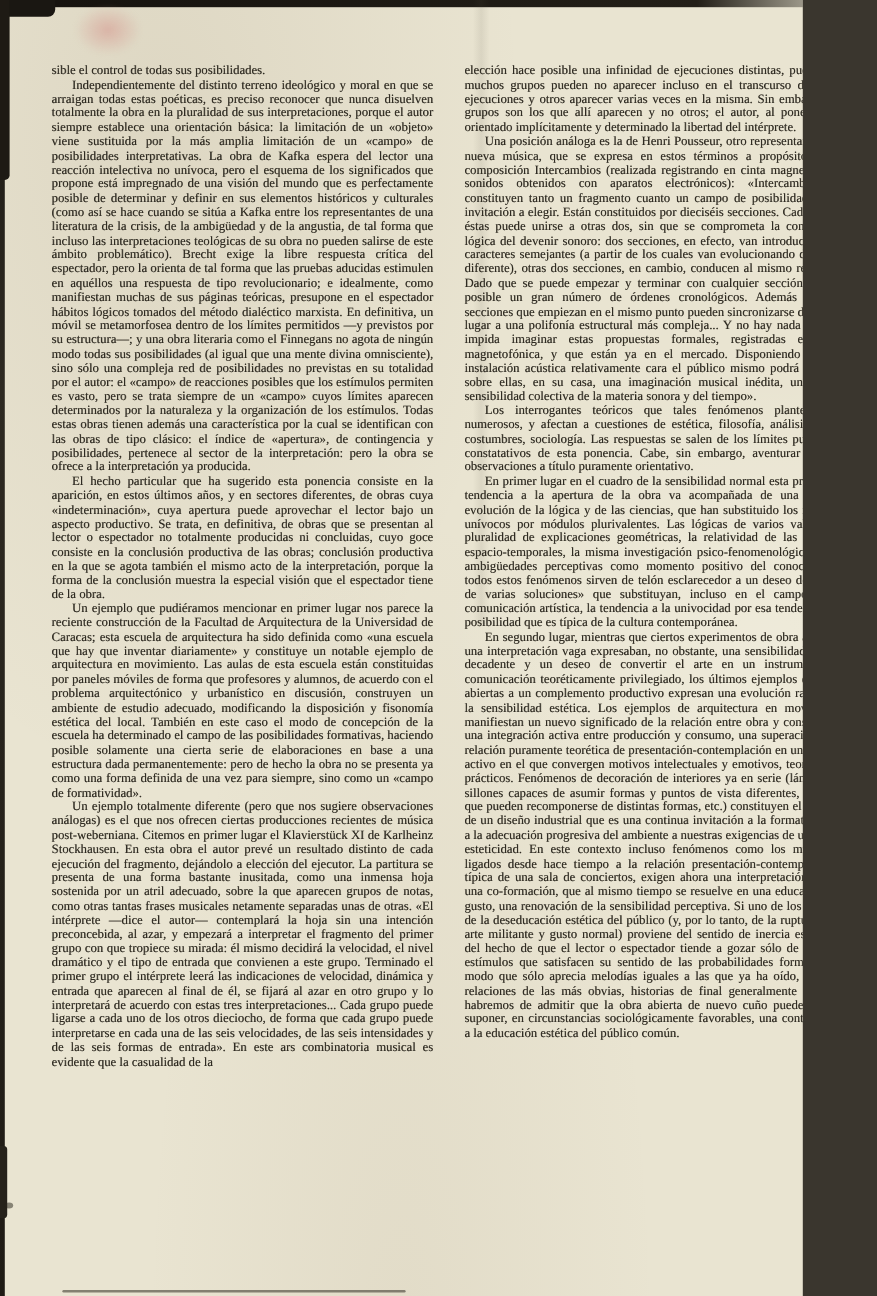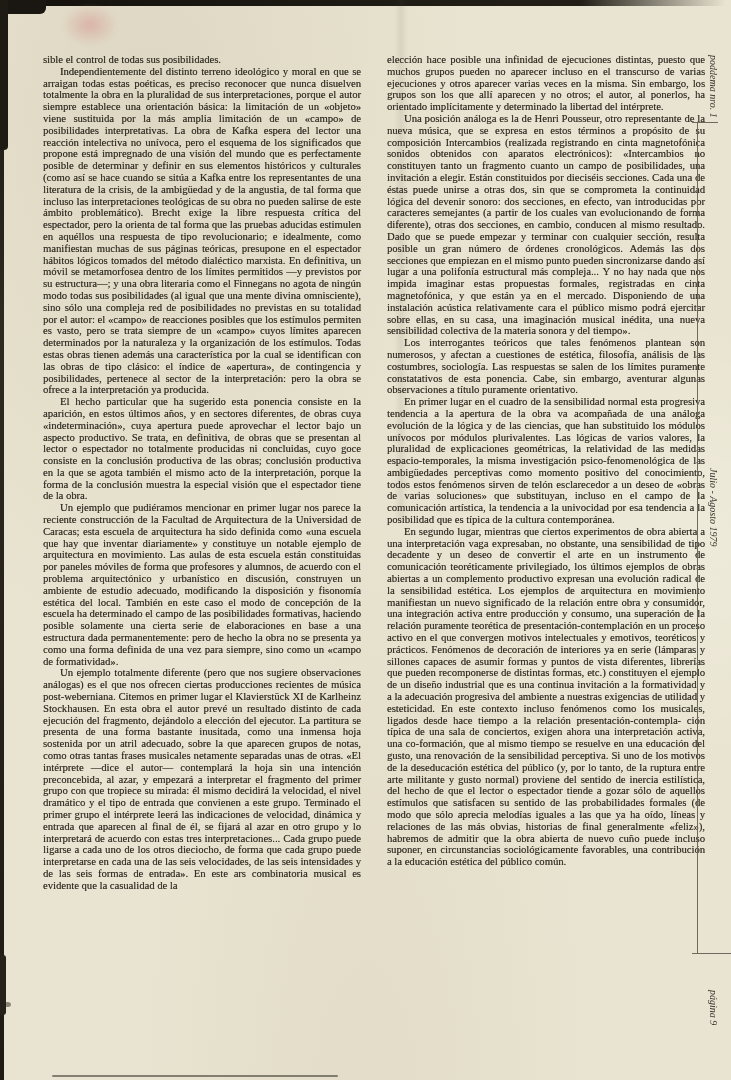--- a/index.html
+++ b/index.html
@@ -1,18 +1,18 @@
 <!DOCTYPE html>
 <html lang="es"><head>
 <meta charset="utf-8">
 <style>
   html,body{margin:0;padding:0;background:#3a362e;}
   .page{
     position:relative;
-    width:731px;height:1080px;
+    width:669px;height:1080px;
     background:
       radial-gradient(ellipse at 20% 10%, rgba(120,100,70,0.10), rgba(0,0,0,0) 40%),
       radial-gradient(ellipse at 95% 50%, rgba(255,255,245,0.25), rgba(0,0,0,0) 30%),
       radial-gradient(ellipse at 50% 105%, rgba(140,120,90,0.08), rgba(0,0,0,0) 45%),
       #e9e4d1;
     overflow:hidden;
     font-family:"Liberation Serif", serif;
   }
   
   .col{

